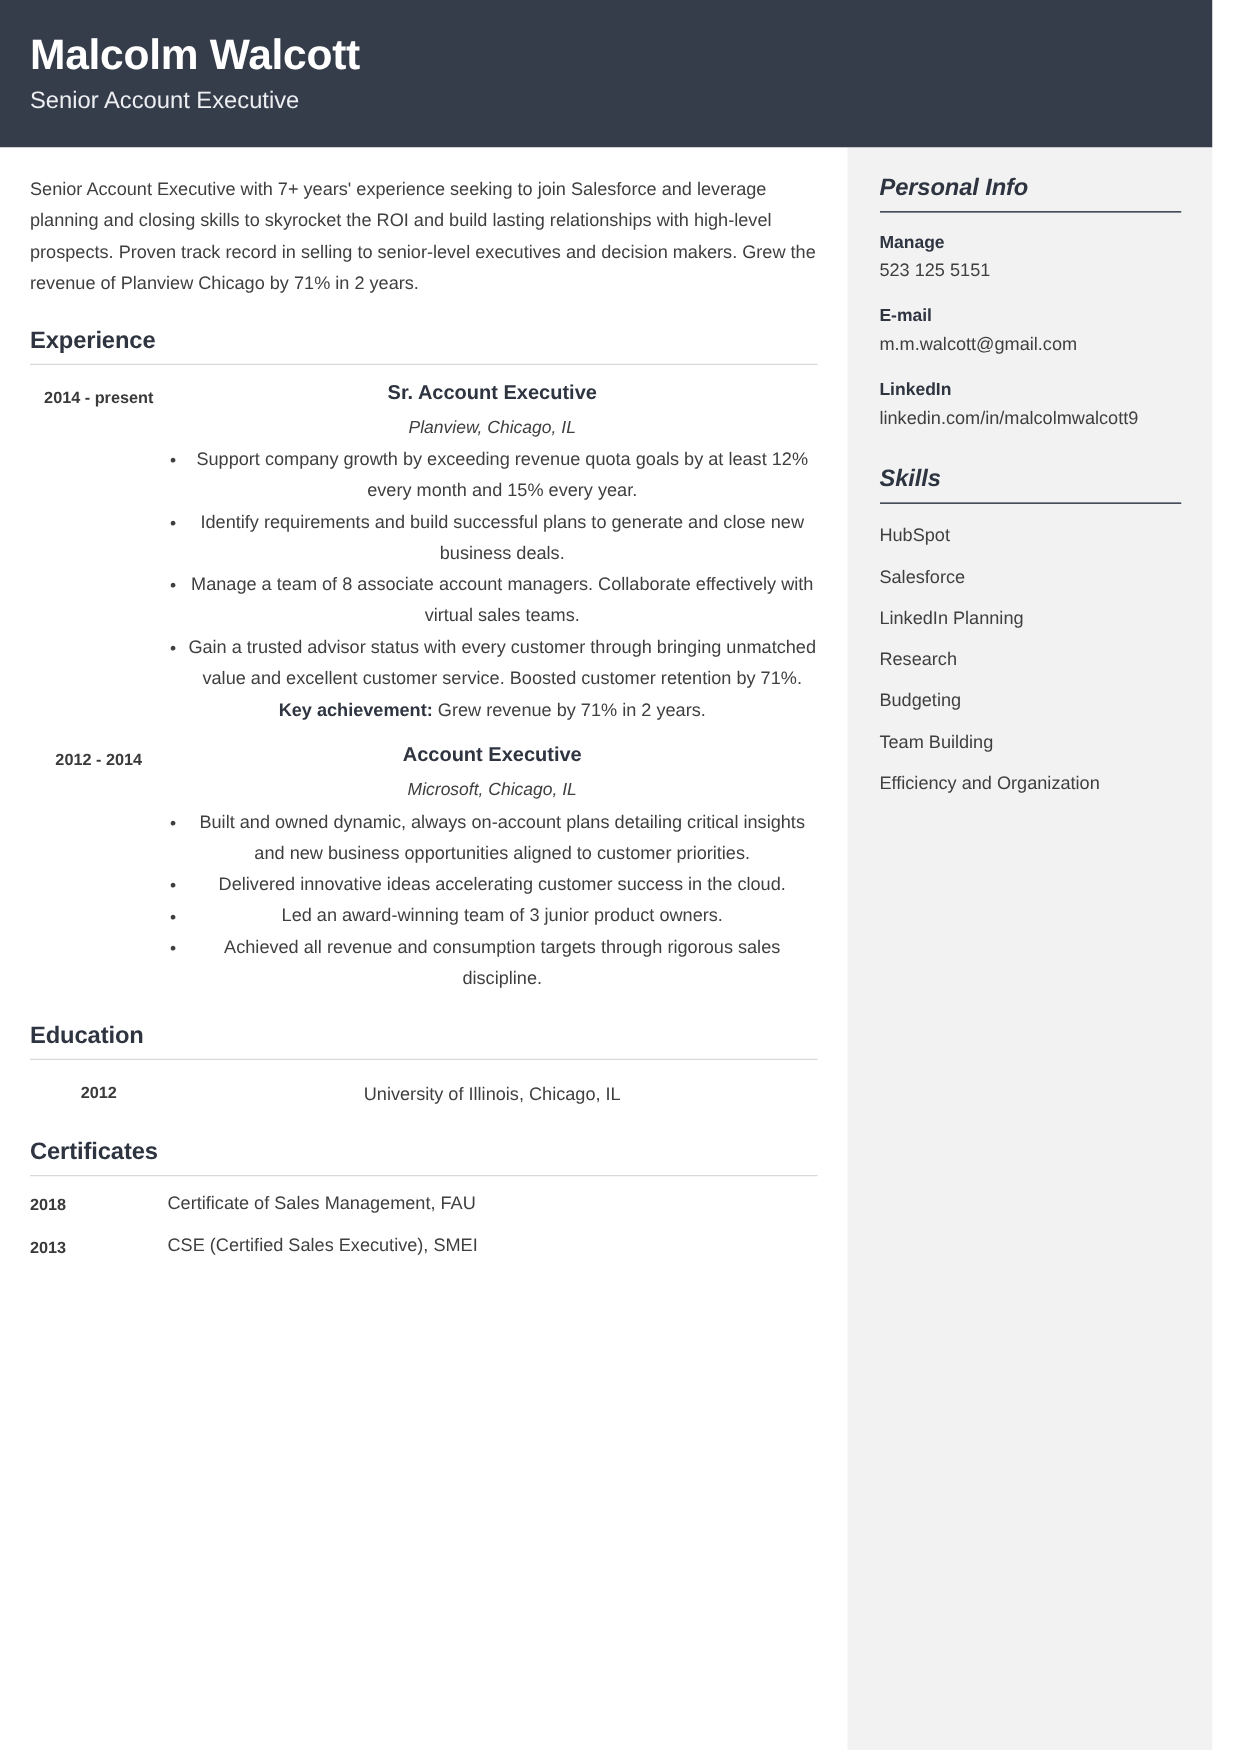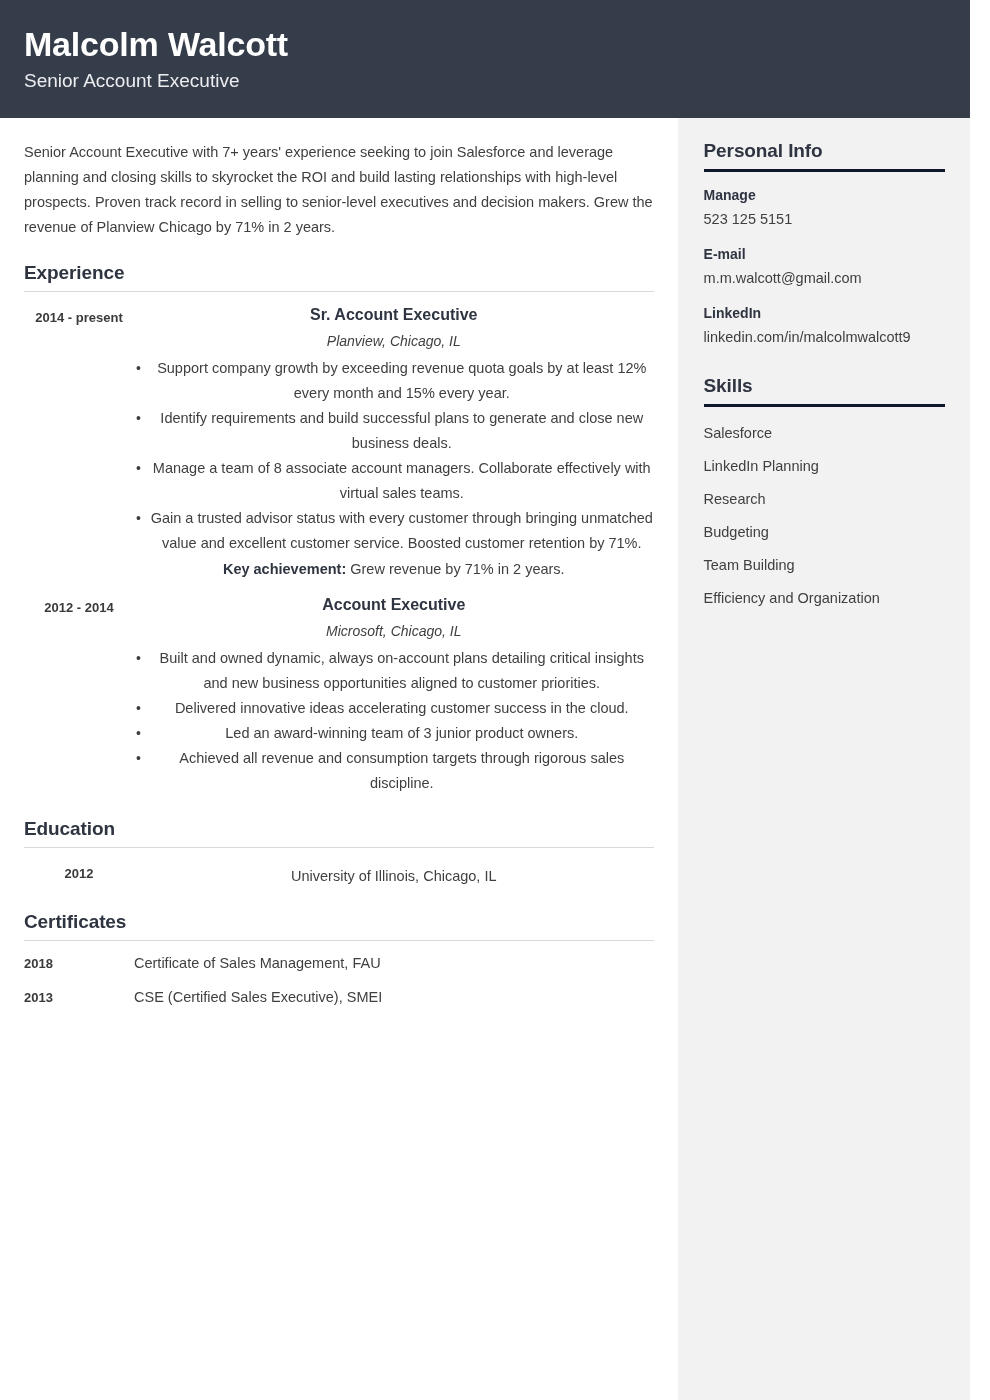--- a/index.html
+++ b/index.html
@@ -165,21 +165,22 @@
   }
 
   
   .side-section + .side-section { margin-top: 26px; }
   .side-heading {
     font-size: 19px;
     font-weight: bold;
     color: #2e3440;
     letter-spacing: -0.1px;
     padding-bottom: 7px;
-    border-bottom: 3px solid #0f172a;
+    border-bottom: 1px solid #0f172a;
+    font-style: italic;
   }
   .info-block { margin-top: 13px; }
   .info-label {
     font-size: 14px;
     font-weight: bold;
     color: #2e3440;
     line-height: 20px;
   }
   .info-value {
     font-size: 14.5px;
@@ -291,20 +292,21 @@
 
         <div class="info-block">
           <div class="info-label">LinkedIn</div>
           <div class="info-value">linkedin.com/in/malcolmwalcott9</div>
         </div>
       </div>
 
       <div class="side-section">
         <div class="side-heading">Skills</div>
         <ul class="skills">
+          <li>HubSpot</li>
           <li>Salesforce</li>
           <li>LinkedIn Planning</li>
           <li>Research</li>
           <li>Budgeting</li>
           <li>Team Building</li>
           <li>Efficiency and Organization</li>
         </ul>
       </div>
 
     </div>

